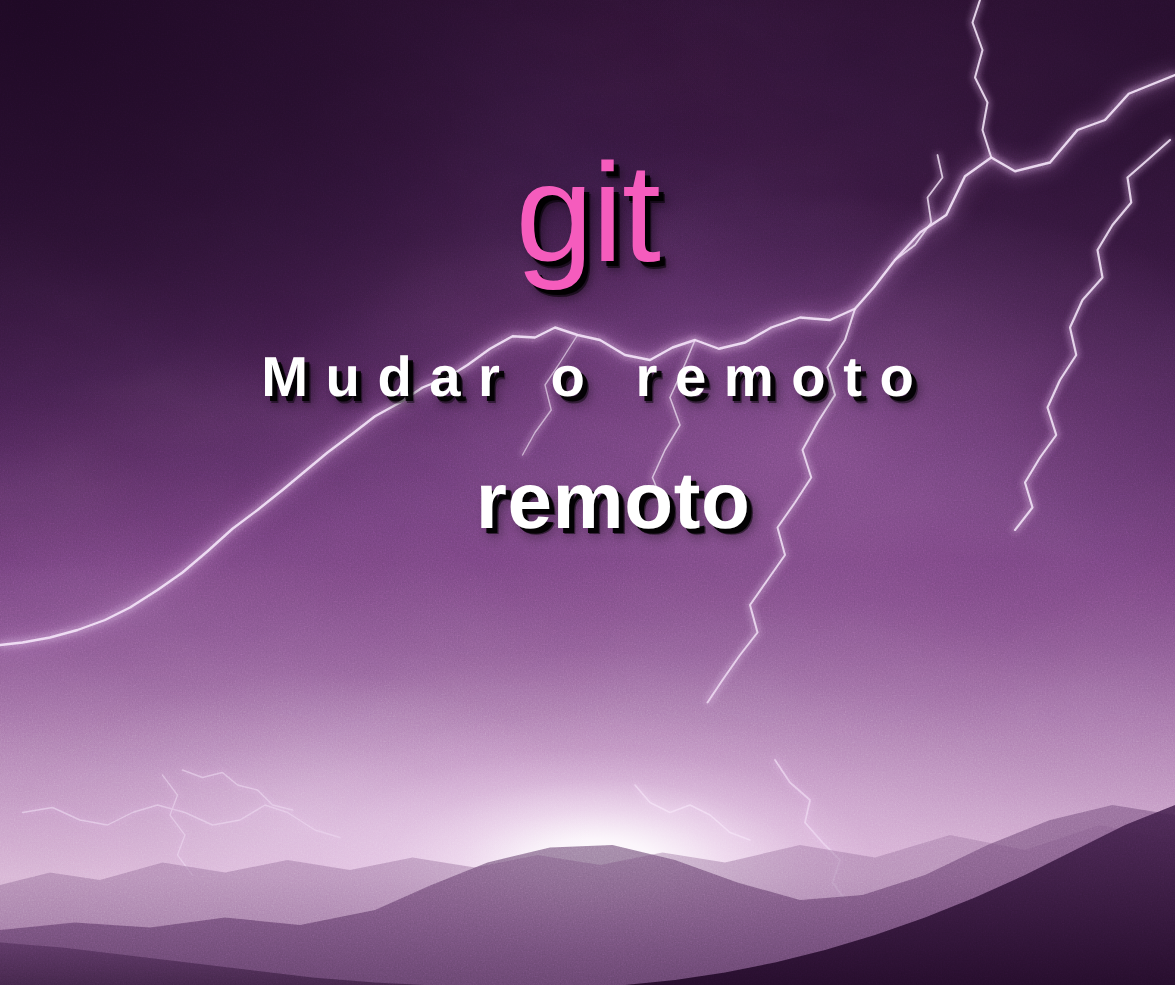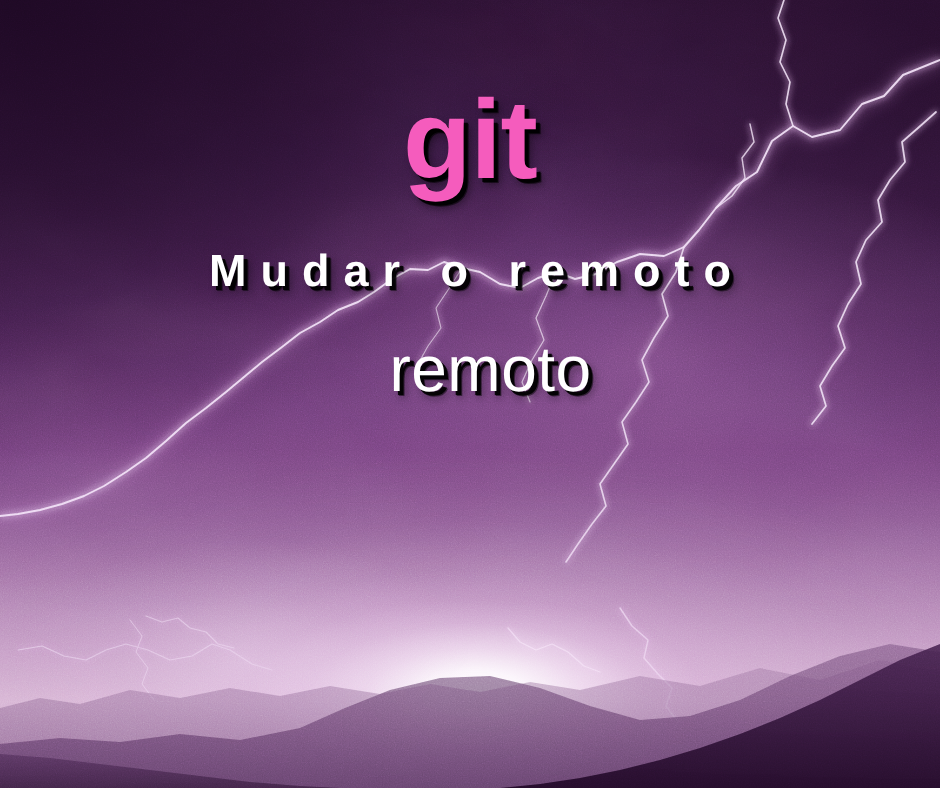--- a/index.html
+++ b/index.html
@@ -152,23 +152,23 @@
   }
 
   .poster-line {
     color: #ffffff;
     white-space: nowrap;
     line-height: 1;
     text-rendering: geometricPrecision;
   }
 
   #title-git {
-    margin-top: 84px;
+    margin-top: 115px;
     font-size: 112px;
-    font-weight: 700;
+    font-weight: 400;
     letter-spacing: -1px;
     text-shadow:
        4px 4px 0 rgba(0,0,0,0.92),
        5px 5px 0 rgba(0,0,0,0.55),
        6px 7px 8px rgba(0,0,0,0.40);
   }
 
   #subtitle-line {
     margin-top: 52px;
     font-size: 45px;
@@ -177,21 +177,21 @@
     text-indent: 14px;
     text-shadow:
        4px 4px 0 rgba(0,0,0,0.90),
        5px 5px 0 rgba(0,0,0,0.45),
        6px 7px 8px rgba(0,0,0,0.38);
   }
 
   #subtitle-line-2 {
     margin-top: 44px;
     font-size: 64px;
-    font-weight: 400;
+    font-weight: 700;
     letter-spacing: 0.5px;
     text-shadow:
        4px 4px 0 rgba(0,0,0,0.92),
        5px 5px 0 rgba(0,0,0,0.50),
        6px 7px 9px rgba(0,0,0,0.40);
     margin-left: 41px;
   }
 </style>
 </head>
 <body>

